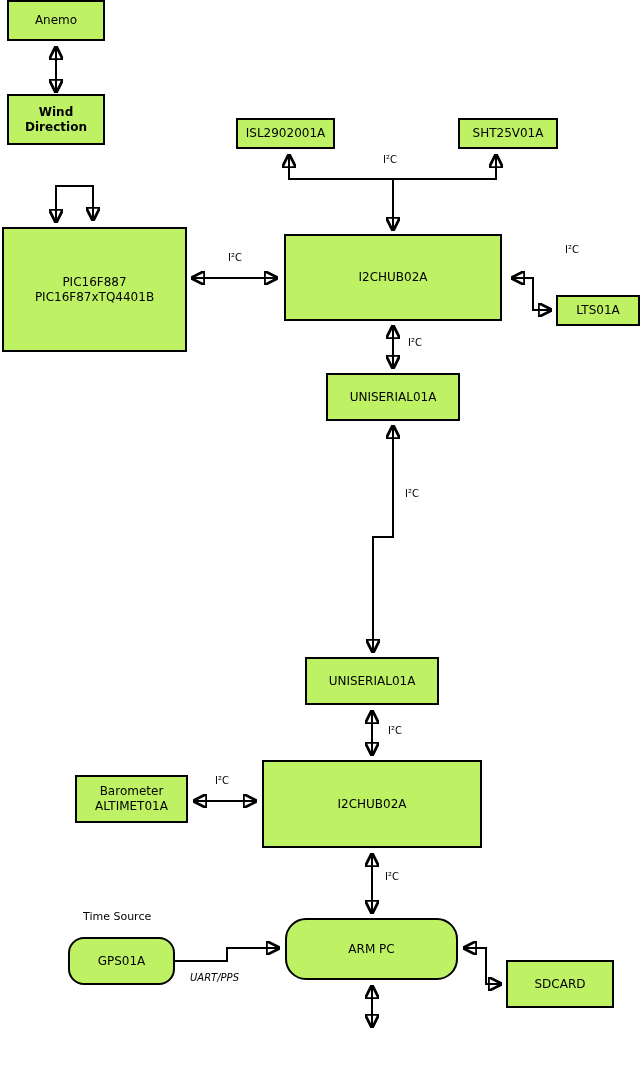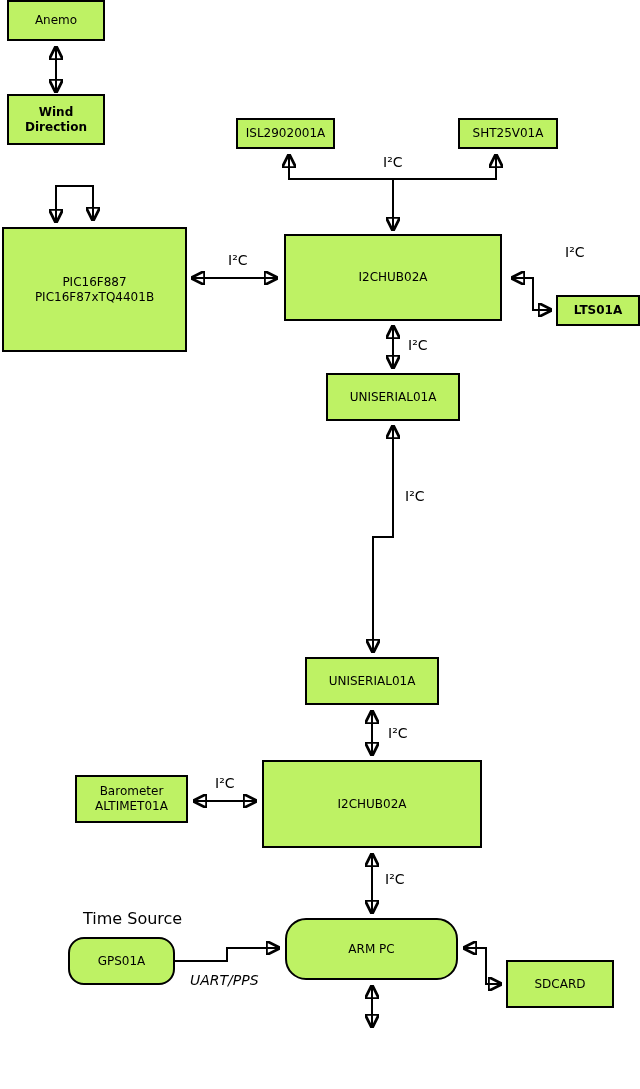--- a/index.html
+++ b/index.html
@@ -27,30 +27,30 @@
     text-align: center;
     color: #000000;
     font-size: 12px;
     line-height: 1.25;
     z-index: 3;
     white-space: pre-line;
   }
   .edge-label {
     position: absolute;
     color: #000000;
-    font-size: 14px;
+    font-size: 10px;
     line-height: 1;
     white-space: nowrap;
     z-index: 4;
     background: transparent;
   }
   .free-label {
     position: absolute;
     color: #000000;
-    font-size: 16px;
+    font-size: 11px;
     line-height: 1;
     white-space: nowrap;
     z-index: 4;
   }
   svg.wires {
     position: absolute;
     left: 0;
     top: 0;
     width: 640px;
     height: 1089px;
@@ -110,21 +110,21 @@
 
   <div class="node" style="left:2px; top:227px; width:185px; height:125px;">PIC16F887
 PIC16F87xTQ4401B</div>
 
   <div class="node" style="left:236px; top:118px; width:99px; height:31px;">ISL2902001A</div>
 
   <div class="node" style="left:458px; top:118px; width:100px; height:31px;">SHT25V01A</div>
 
   <div class="node" style="left:284px; top:234px; width:218px; height:87px;">I2CHUB02A</div>
 
-  <div class="node" style="left:556px; top:295px; width:84px; height:31px;font-weight:bold;">LTS01A</div>
+  <div class="node" style="left:556px; top:295px; width:84px; height:31px;">LTS01A</div>
 
   <div class="node" style="left:326px; top:373px; width:134px; height:48px;">UNISERIAL01A</div>
 
   <div class="node" style="left:305px; top:657px; width:134px; height:48px;">UNISERIAL01A</div>
 
   <div class="node" style="left:75px; top:775px; width:113px; height:48px;">Barometer
 ALTIMET01A</div>
 
   <div class="node" style="left:262px; top:760px; width:220px; height:88px;">I2CHUB02A</div>
 

